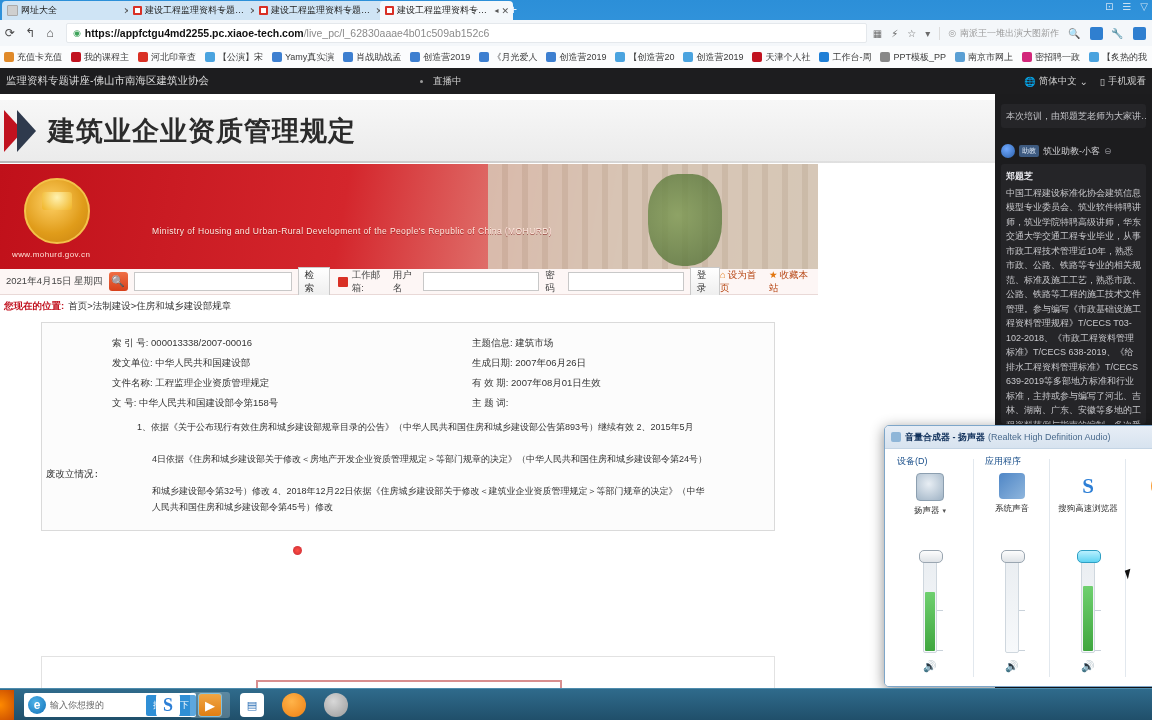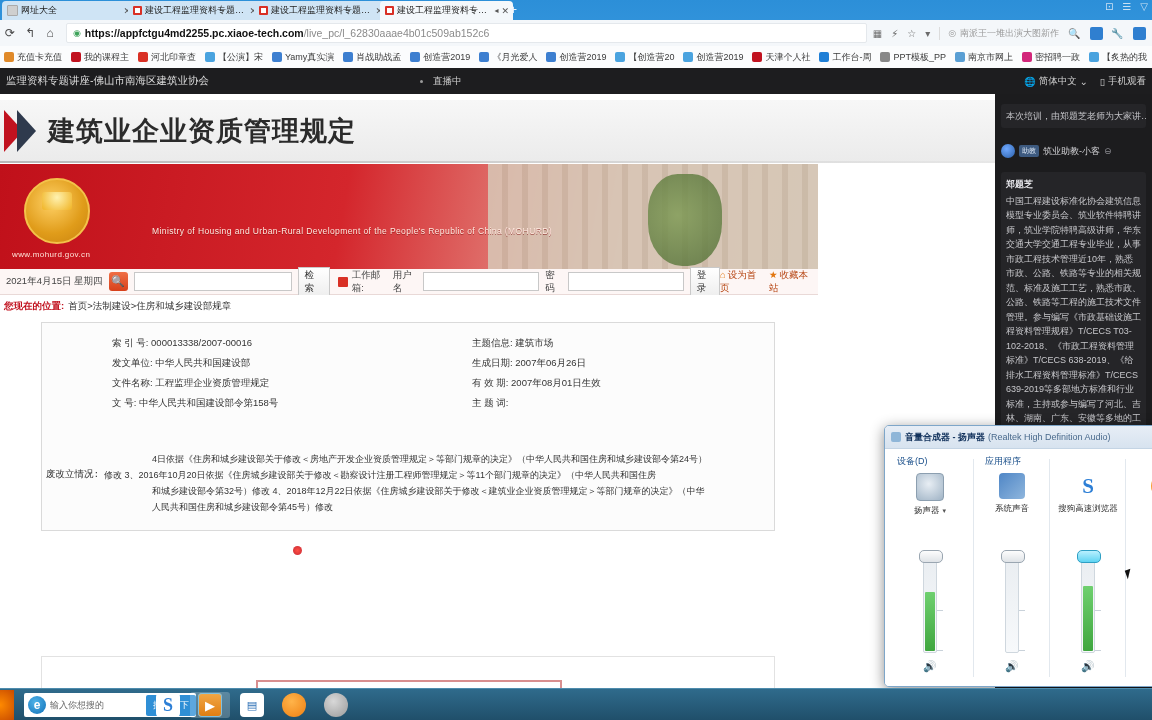--- a/index.html
+++ b/index.html
@@ -123,21 +123,21 @@
   .chat-tab.active{color:#f0f0f2;font-weight:bold;}
   .chat-tab.active:after{content:"";position:absolute;left:50%;transform:translateX(-50%);bottom:0;width:24px;height:2px;background:#e8e8ea;}
   .notice{margin:10px 6px 16px 6px;background:#252528;border-radius:3px;padding:5px 5px;font-size:9px;color:#c3c3c7;line-height:14px;
      overflow:hidden;white-space:nowrap;}
   .msg{margin:10px 6px 0 6px;}
   .msg-head{display:flex;align-items:center;gap:4px;}
   .avatar{width:14px;height:14px;border-radius:50%;background:radial-gradient(circle at 40% 35%,#6fa8ff,#2a5fa8);flex:0 0 auto;}
   .badge{background:#3d5a80;color:#dfe9f5;font-size:7px;border-radius:2px;padding:1px 3px;}
   .nick{font-size:9px;color:#d6d6da;white-space:nowrap;}
   .collapse{font-size:9px;color:#8c8c92;}
-  .msg-body{margin-top:14px;background:#252528;border-radius:3px;padding:5px;font-size:9px;color:#c8c8cc;line-height:14.5px;
+  .msg-body{margin-top:6px;background:#252528;border-radius:3px;padding:5px;font-size:9px;color:#c8c8cc;line-height:14.5px;
      height:250px;overflow:hidden;}
   .msg-body .nm{color:#e6e6ea;font-weight:bold;display:block;margin-bottom:2px;}
 
   .netbadge{position:absolute;left:1111px;top:384px;width:41px;height:41px;border-radius:50%;
      background:rgba(235,235,235,.92);border:3px solid #43c463;display:flex;flex-direction:column;
      align-items:center;justify-content:center;}
   .netbadge .n{font-size:14px;font-weight:bold;color:#3a3a3a;line-height:13px;}
   .netbadge .u{font-size:5.5px;color:#3d8b4e;}
 
   
@@ -416,23 +416,23 @@
           <div class="kv" style="left:430px;top:34px;">
             <span class="k">生成日期:</span> <span class="v">2007年06月26日</span>
           </div>
           <div class="kv" style="left:430px;top:54px;">
             <span class="k">有 效 期:</span> <span class="v">2007年08月01日生效</span>
           </div>
           <div class="kv" style="left:430px;top:74px;">
             <span class="k">主 题 词:</span> <span class="v"></span>
           </div>
 
+          <div class="para" style="left:95px;top:96px;width:625px;">1、依据《关于公布现行有效住房和城乡建设部规章目录的公告》（中华人民共和国住房和城乡建设部公告第893号）继续有效 2、2015年5月</div>
           <div class="para" style="left:110px;top:128px;width:610px;">4日依据《住房和城乡建设部关于修改＜房地产开发企业资质管理规定＞等部门规章的决定》（中华人民共和国住房和城乡建设部令第24号）</div>
           <div class="kv" style="left:4px;top:145px;font-family:Liberation Mono, monospace;">废改立情况:</div>
-          <div class="para" style="left:62px;top:144px;width:662px;">修改 3、2016年10月20日依据《住房城乡建设部关于修改＜勘察设计注册工程师管理规定＞等11个部门规章的决定》（中华人民共和国住房</div>
           <div class="para" style="left:110px;top:160px;width:610px;">和城乡建设部令第32号）修改 4、2018年12月22日依据《住房城乡建设部关于修改＜建筑业企业资质管理规定＞等部门规章的决定》（中华</div>
           <div class="para" style="left:110px;top:176px;width:610px;">人民共和国住房和城乡建设部令第45号）修改</div>
         </div>
 
         <div class="redcircle"></div>
 
         <div class="card2"></div>
         <div class="docbox">
           <span>工程监理企业资质管理规定</span>
         </div>

